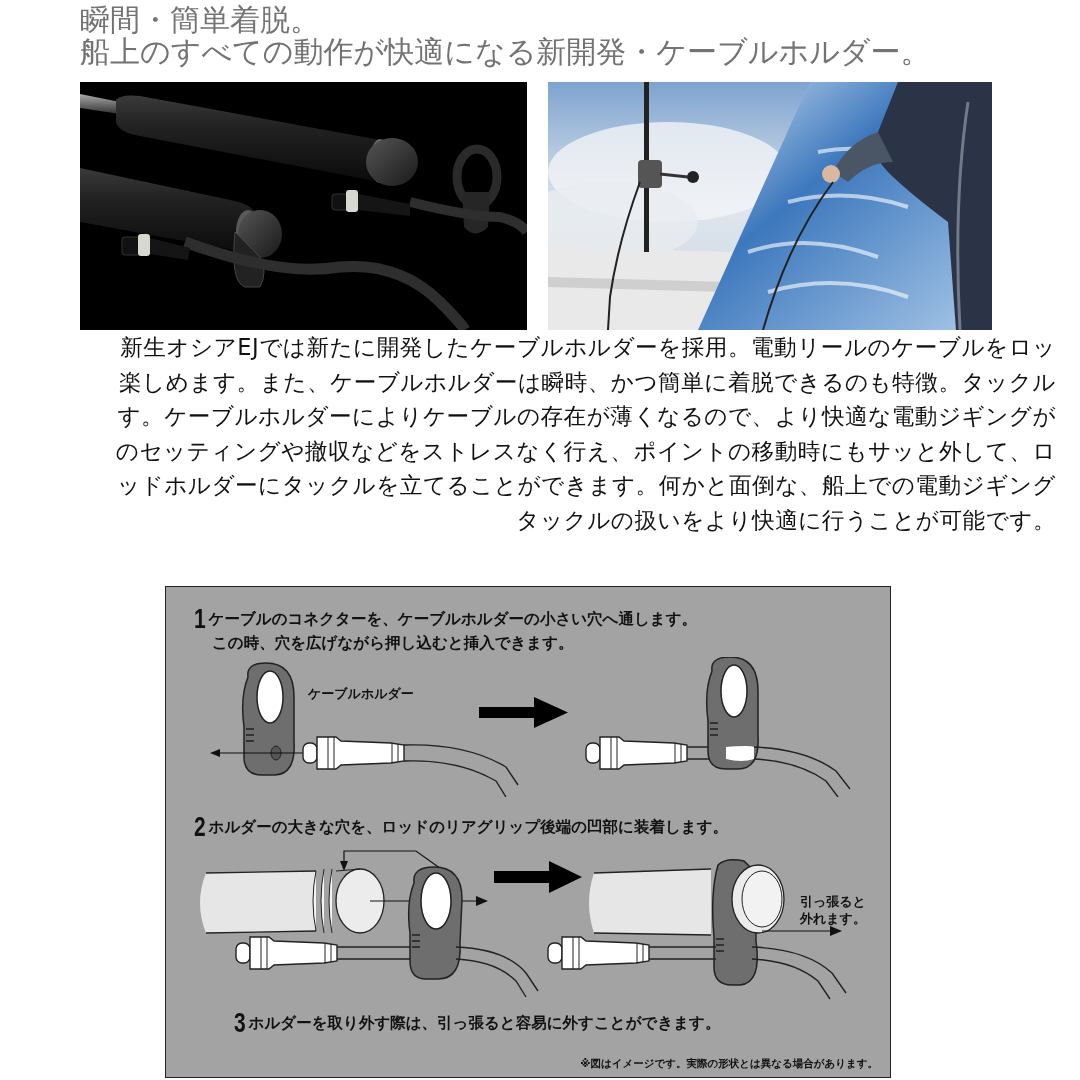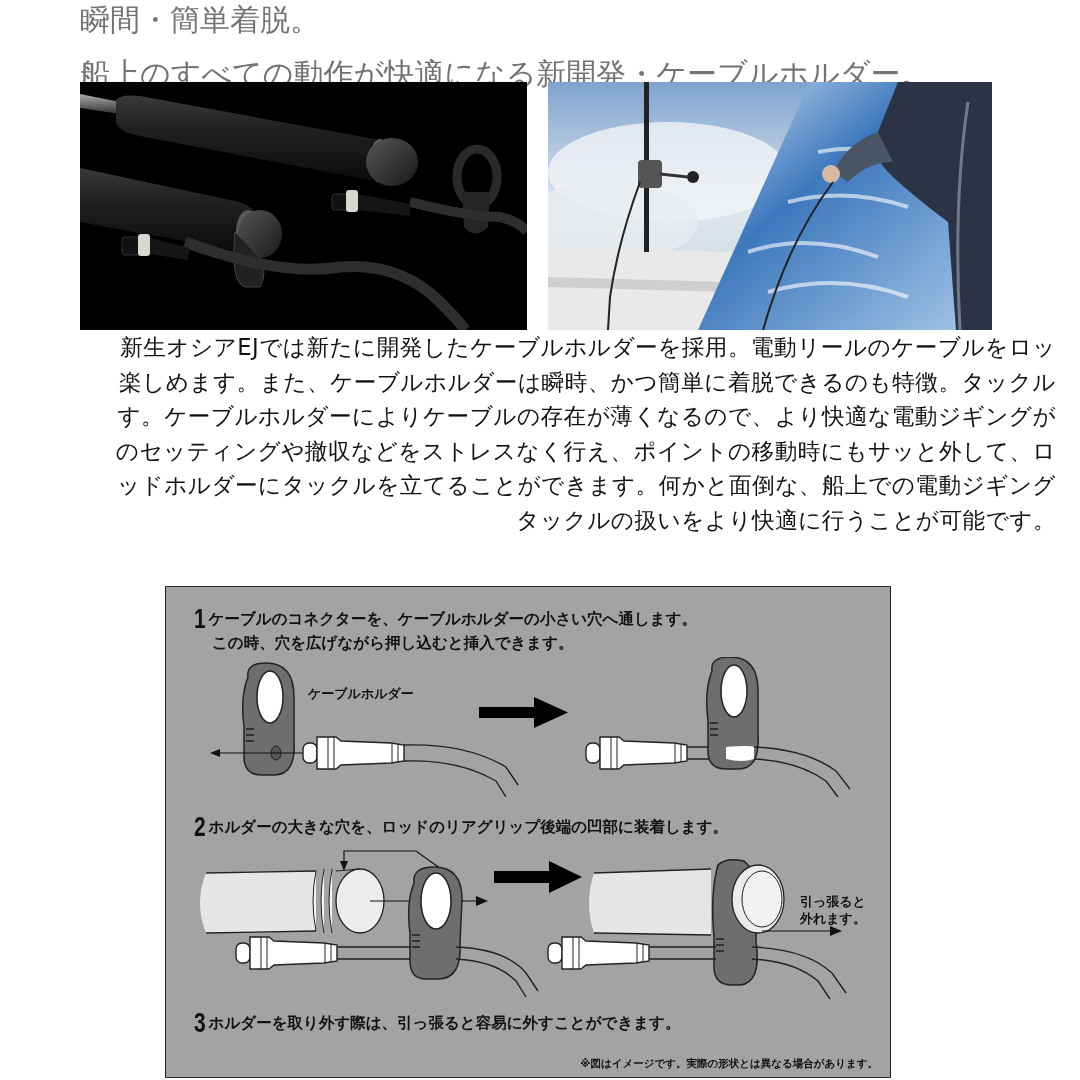--- a/index.html
+++ b/index.html
@@ -5,21 +5,21 @@
   html, body { margin: 0; padding: 0; background: #ffffff; }
   body {
     width: 1080px; height: 1080px; position: relative; overflow: hidden;
     font-family: "DejaVu Sans", "Liberation Sans", sans-serif; color: #111;
   }
   .headline {
     position: absolute; left: 80px; margin: 0; font-weight: normal;
     font-size: 30px; line-height: 36px; color: #737373; letter-spacing: 0px; white-space: nowrap;
   }
   #h1 { top: 2px; }
-  #h2 { top: 56px; text-align: right; }
+  #h2 { top: 34px; text-align: right; }
 
   .photo { position: absolute; overflow: hidden; }
   #photo-left { left: 80px; top: 82px; width: 447px; height: 248px; background: #000; }
   #photo-right { left: 548px; top: 82px; width: 444px; height: 248px; background: #8ab0d8; }
 
   .body-text {
     position: absolute; left: 36px; top: 330px; width: 1020px;
     font-size: 22.6px; line-height: 34.5px; color: #111; margin: 0;
     letter-spacing: 0.5px;
     text-align: right;
@@ -237,18 +237,18 @@
     <path d="M586 116 Q628 118 652 138 L664 156" stroke="#222" stroke-width="1.4" fill="none"></path>
 
     <line x1="596" y1="88" x2="664" y2="88" stroke="#111" stroke-width="1.2"></line>
     <polygon points="676,88 664,83 664,93" fill="#111"></polygon>
   </svg>
   <div class="label-small" style="left:634px;top:306px;line-height:17px;">
     <div>引っ張ると</div>
     <div>外れます。</div>
   </div>
 
-  <div class="step-line" style="top:426px;">
+  <div class="step-line" style="top:426px;margin-left:40px;">
     <span class="step-num">3</span><span>ホルダーを取り外す際は、引っ張ると容易に外すことができます。</span>
   </div>
 
   <div class="note">※図はイメージです。実際の形状とは異なる場合があります。</div>
 </div>
 
 </body></html>

